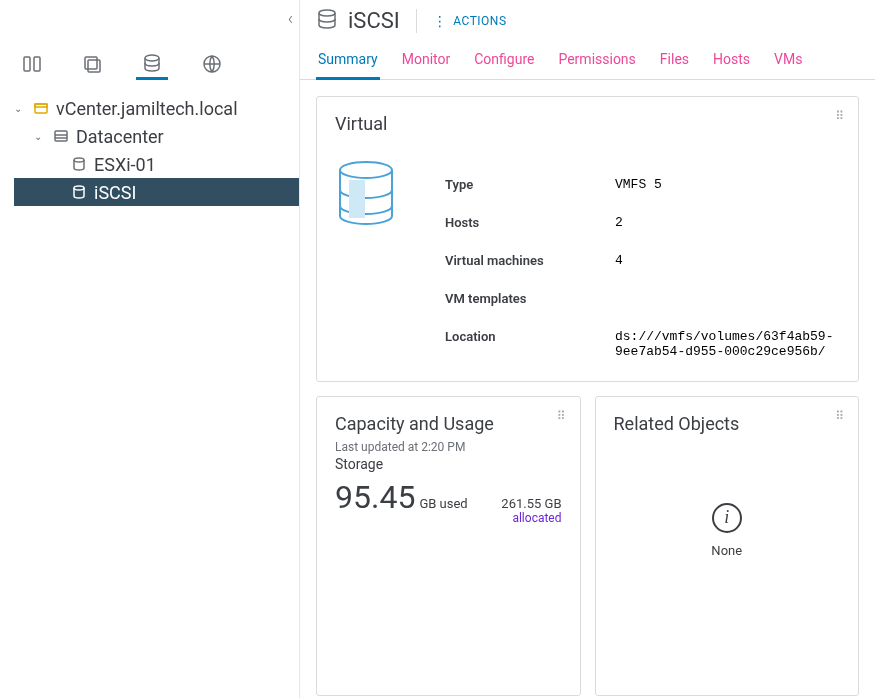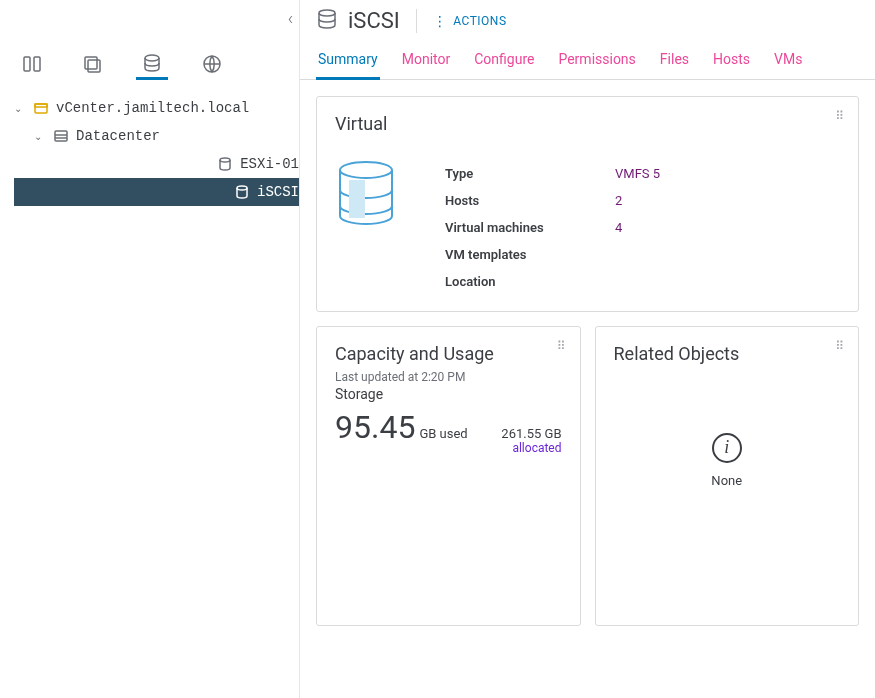--- a/index.html
+++ b/index.html
@@ -7,24 +7,24 @@
   
   .nav-pane { width: 300px; border-right: 1px solid #e5e6e7; display: flex; flex-direction: column; position: relative; }
   .collapse-toggle { position: absolute; top: 8px; right: 6px; font-size: 18px; color: #6b6f76; cursor: pointer; font-weight: 300; }
   .nav-tabs { display: flex; gap: 28px; padding: 48px 0 0 16px; }
   .nav-tab { width: 32px; height: 32px; display: flex; align-items: center; justify-content: center; cursor: pointer; }
   .nav-tab.active { border-bottom: 3px solid #0079b8; }
   .tree { padding: 14px 0 0 14px; }
   .tree-row { display: flex; align-items: center; height: 28px; cursor: pointer; gap: 6px; }
   .tree-row .caret { width: 12px; color: #6b6f76; font-size: 10px; }
   .tree-row .glyph { width: 18px; height: 18px; display:flex; align-items:center; justify-content:center; }
-  .tree-row .label { font-size: 14px; color: #3b3e43; font-family: Liberation Mono, monospace; }
+  .tree-row .label { font-size: 18px; color: #3b3e43; }
   .tree-lvl1 { padding-left: 0; }
   .tree-lvl2 { padding-left: 20px; }
-  .tree-lvl3 { padding-left: 56px; justify-content: flex-end; }
+  .tree-lvl3 { padding-left: 56px; }
   .tree-row.selected { background: #324f62; }
   .tree-row.selected .label { color: #fff; }
   .tree-row.selected svg { stroke:#fff; }
 
   
   .content { flex: 1; display: flex; flex-direction: column; }
   .obj-header { display: flex; align-items: center; padding: 8px 16px 8px 16px; gap: 10px; }
   .obj-header .title { font-size: 22px; font-weight: 400; color: #3b3e43; }
   .obj-header .divider { width: 1px; height: 24px; background: #d9dbdd; margin: 0 6px; }
   .actions { color: #0079b8; font-size: 12px; letter-spacing: 0.5px; cursor: pointer; display:flex; align-items:center; gap:6px; }
@@ -36,23 +36,23 @@
 
   .cards { padding: 16px; display: flex; flex-direction: column; gap: 14px; overflow:auto; }
   .card { border: 1px solid #d9dbdd; border-radius: 3px; padding: 16px 18px; position: relative; background: #fff; }
   .card .drag { position: absolute; top: 12px; right: 12px; color: #a3a6ab; cursor: grab; letter-spacing: 2px; font-size: 12px; }
   .card h2 { font-size: 18px; font-weight: 400; margin-bottom: 6px; }
   .card .sub { font-size: 12px; color: #6b6f76; margin-bottom: 2px; }
 
   .details-body { display:flex; gap:40px; padding-top:20px; }
   .ds-big-icon { width:70px; }
   .kv-table { flex:1; }
-  .kv-row { display:flex; padding:6px 0; font-size:13px; }
+  .kv-row { display:flex; padding:6px 0; font-size:13px;margin-top:11px; }
   .kv-key { width:170px; color:#3b3e43; font-weight:600; }
-  .kv-val { flex:1; color:#701a75; word-break: break-all; }
+  .kv-val { flex:1; color:#000000; word-break: break-all; font-family: Liberation Mono, monospace; }
 
   .row-cards { display:flex; gap:14px; }
   .row-cards .card { flex:1; min-height:300px; }
 
   .storage-label { font-size:14px; margin-bottom:6px; }
   .usage-row { display:flex; align-items:baseline; justify-content:space-between; }
   .usage-big { font-size:32px; font-weight:400; }
   .usage-unit { font-size:13px; margin-left:4px; }
   .alloc { text-align:right; font-size:13px; }
   .alloc small { display:block; color:#6d28d9; font-size:12px; }
@@ -195,20 +195,21 @@
           <div class="kv-row">
             <div class="kv-key">Virtual machines</div>
             <div class="kv-val">4</div>
           </div>
           <div class="kv-row">
             <div class="kv-key">VM templates</div>
             <div class="kv-val"></div>
           </div>
           <div class="kv-row">
             <div class="kv-key">Location</div>
+            <div class="kv-val">ds:///vmfs/volumes/63f4ab59-9ee7ab54-d955-000c29ce956b/</div>
           </div>
         </div>
       </div>
     </div>
 
     <div class="row-cards">
 
       <div class="card">
         <span class="drag">⠿</span>
         <h2>Capacity and Usage</h2>

